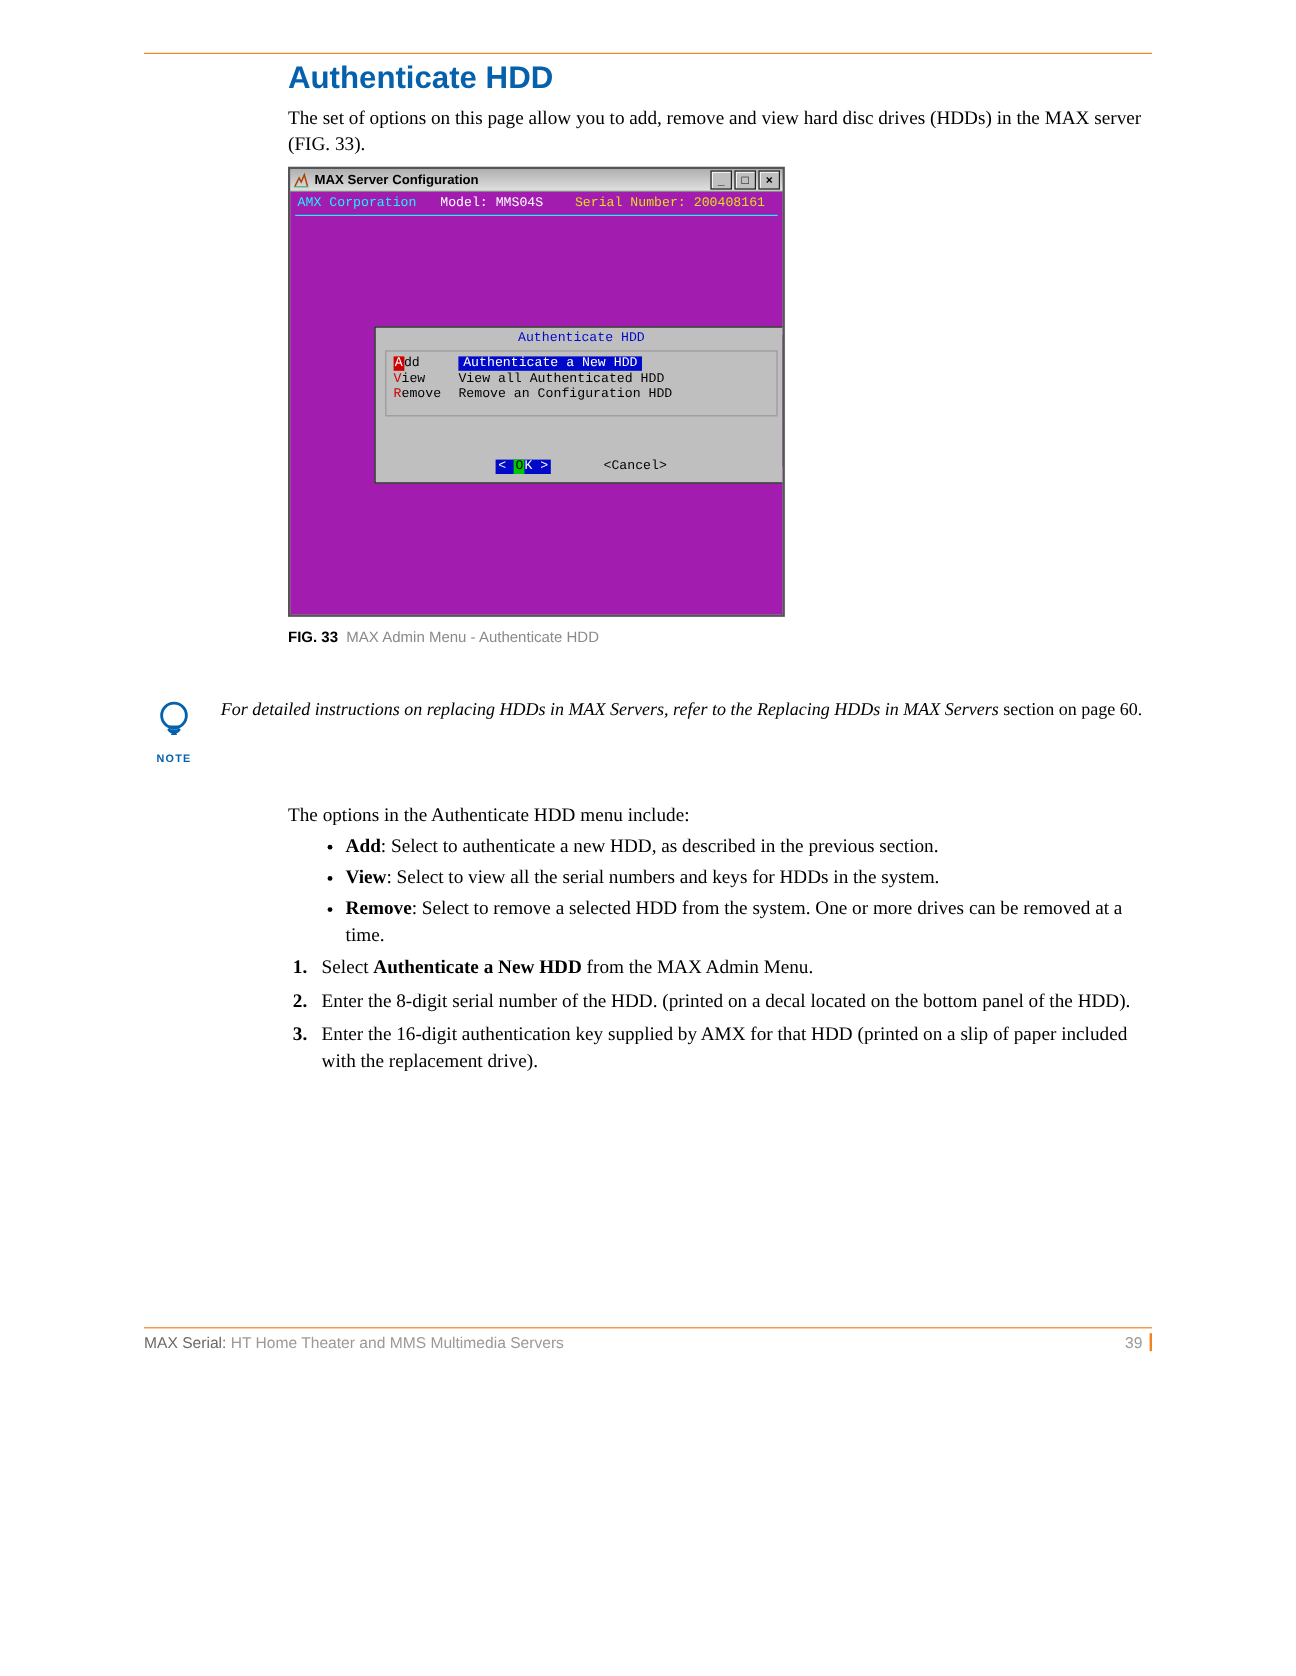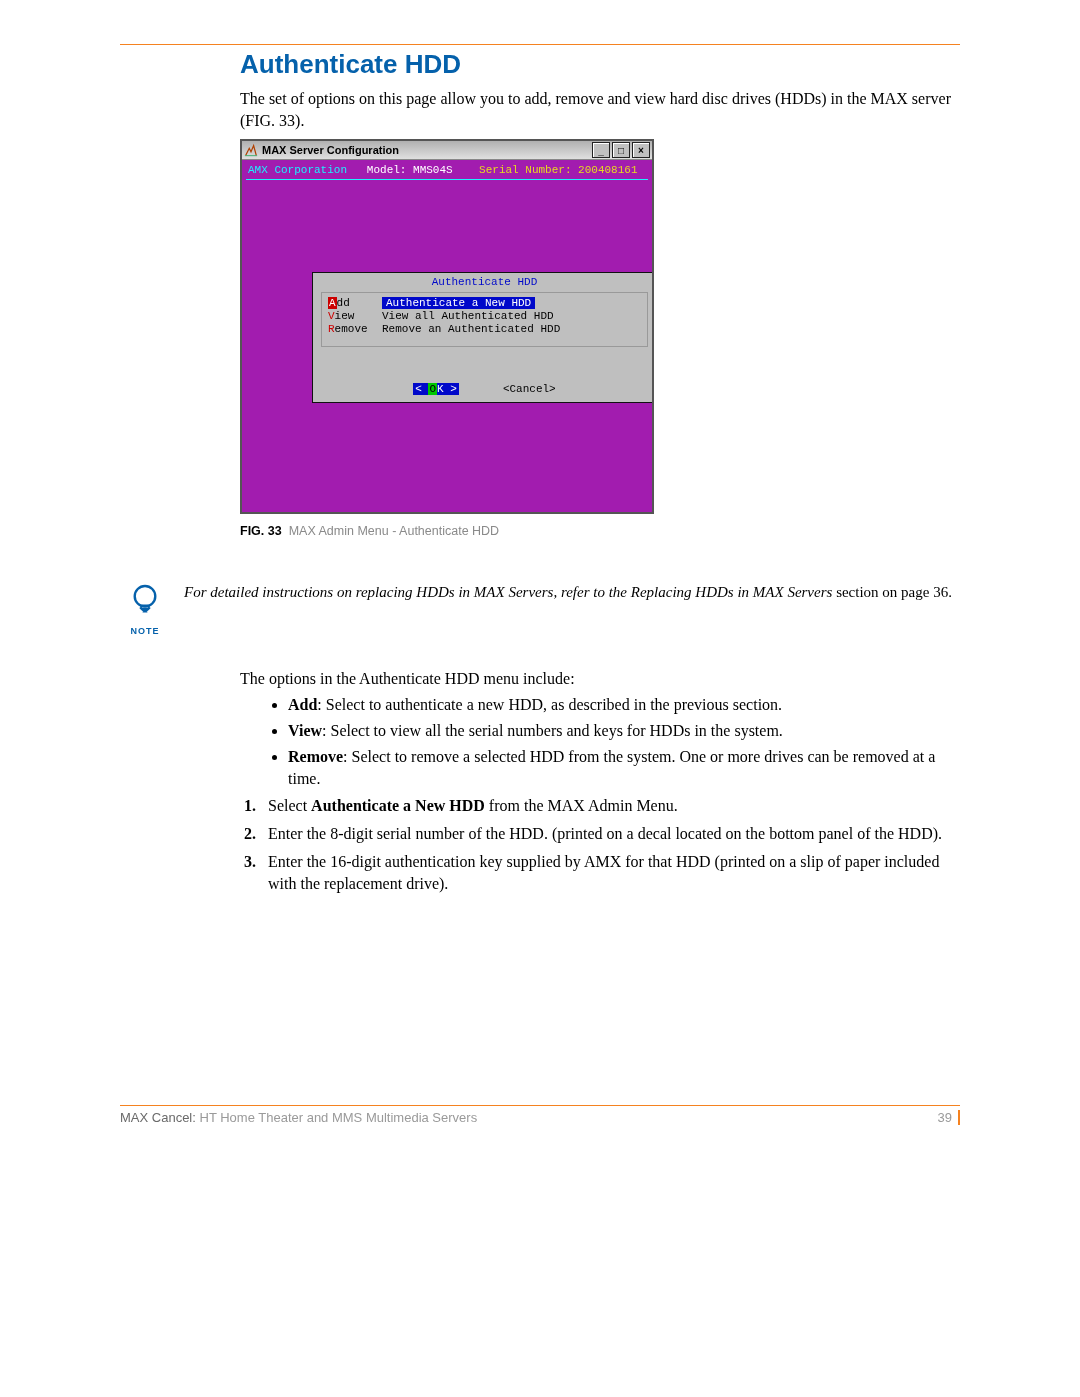--- a/index.html
+++ b/index.html
@@ -189,21 +189,21 @@
             <div class="dlg-row">
               <span class="dlg-left"><span class="sel-left">A</span><span>dd</span></span>
               <span class="dlg-right"><span class="sel-right">Authenticate a New HDD</span></span>
             </div>
             <div class="dlg-row">
               <span class="dlg-left"><span class="red">V</span><span>iew</span></span>
               <span class="dlg-right">View all Authenticated HDD</span>
             </div>
             <div class="dlg-row">
               <span class="dlg-left"><span class="red">R</span><span>emove</span></span>
-              <span class="dlg-right">Remove an Authenticated HDD</span>
+              <span class="dlg-right">Remove an Configuration HDD</span>
             </div>
           </div>
           <div class="dlg-btns">
             <span class="dlg-btn"><span class="dlg-ok"><span>&lt;</span> <span class="hot">O</span><span>K</span><span> &gt;</span></span></span>
             <span class="dlg-btn">&lt;Cancel&gt;</span>
           </div>
         </div>
       </div>
     </div>
 
@@ -214,21 +214,21 @@
 
   <div class="note-row">
     <div class="note-icon">
       <svg viewBox="0 0 48 48">
         <circle cx="24" cy="18" r="13"></circle>
         <path d="M18 30 L30 30 M18 32 Q24 40 30 32 M20 34 L28 34 M21 37 L27 37"></path>
       </svg>
       <div class="note-label">NOTE</div>
     </div>
     <div class="note-text">
-      <span>For detailed instructions on replacing HDDs in MAX Servers, refer to the Replacing HDDs in MAX Servers</span><span class="upright"> section on page 36.</span>
+      <span>For detailed instructions on replacing HDDs in MAX Servers, refer to the Replacing HDDs in MAX Servers</span><span class="upright"> section on page 60.</span>
     </div>
   </div>
 
   <div class="content">
     <p class="section-lead">The options in the Authenticate HDD menu include:</p>
     <ul class="bullets">
       <li><b>Add</b><span>: Select to authenticate a new HDD, as described in the previous section.</span></li>
       <li><b>View</b><span>: Select to view all the serial numbers and keys for HDDs in the system.</span></li>
       <li><b>Remove</b><span>: Select to remove a selected HDD from the system. One or more drives can be removed at a time.</span></li>
     </ul>
@@ -236,17 +236,17 @@
     <ol class="steps">
       <li><span>Select </span><b>Authenticate a New HDD</b><span> from the MAX Admin Menu.</span></li>
       <li><span>Enter the 8-digit serial number of the HDD. (printed on a decal located on the bottom panel of the HDD).</span></li>
       <li><span>Enter the 16-digit authentication key supplied by AMX for that HDD (printed on a slip of paper included with the replacement drive).</span></li>
     </ol>
   </div>
 
   <div class="footer">
     <div class="footer-rule"></div>
     <div class="footer-row">
-      <div><span class="dark">MAX Cancel:</span><span> HT Home Theater and MMS Multimedia Servers</span></div>
+      <div><span class="dark">MAX Serial:</span><span> HT Home Theater and MMS Multimedia Servers</span></div>
       <div class="footer-page">39</div>
     </div>
   </div>
 </div>
 
 </body></html>

